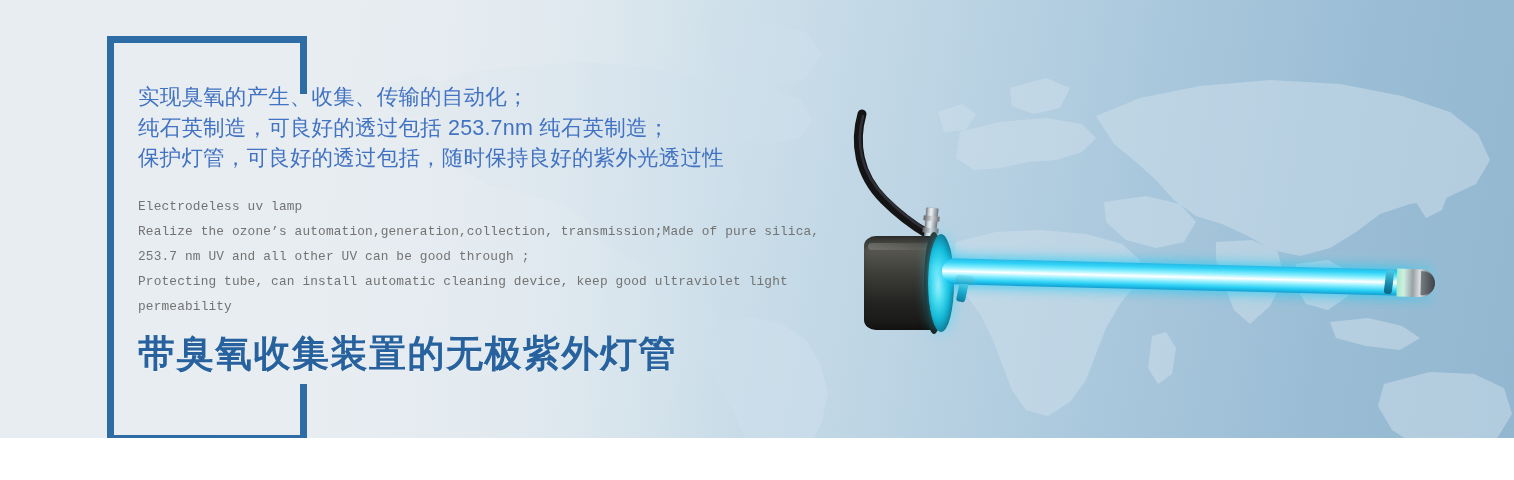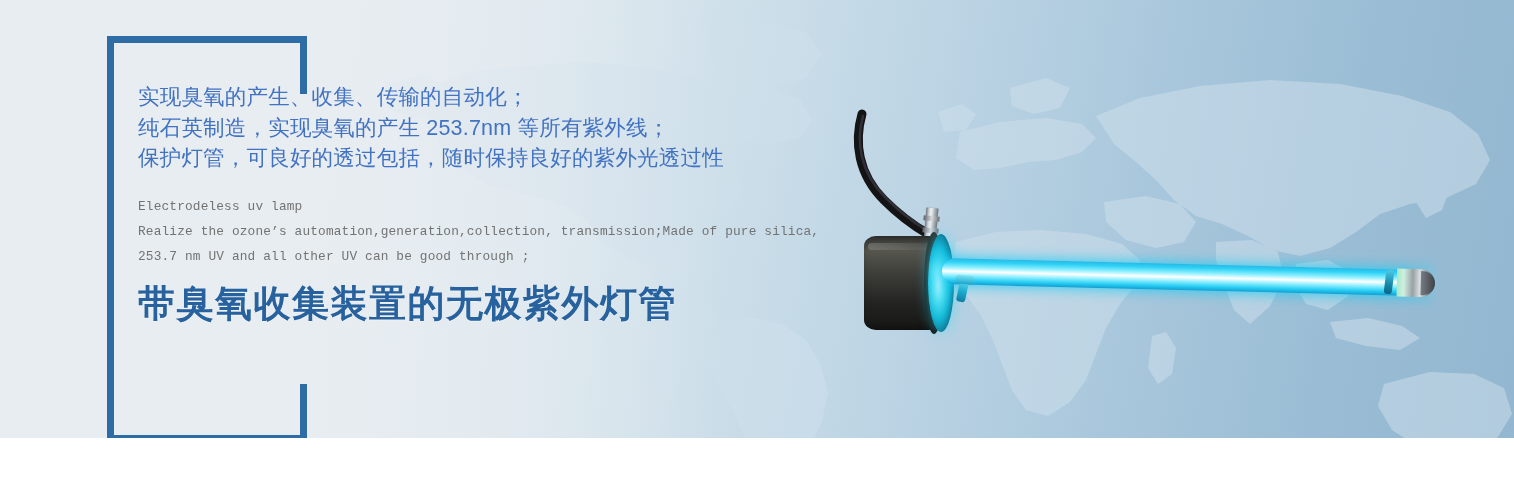--- a/index.html
+++ b/index.html
@@ -270,27 +270,28 @@
     <i class="f-top"></i>
     <i class="f-bottom"></i>
     <i class="f-tr"></i>
     <i class="f-br"></i>
   </div>
 
   <div class="content">
 
     <div class="cn-lines">
       <span class="ln">实现臭氧的产生、收集、传输的自动化；</span>
-      <span class="ln">纯石英制造，实现臭氧的产生 253.7nm 等所有紫外线；</span>
+      <span class="ln">纯石英制造，可良好的透过包括 253.7nm 纯石英制造；</span>
       <span class="ln">保护灯管，可良好的透过包括，随时保持良好的紫外光透过性</span>
     </div>
 
     <div class="en-block">
       <span class="ln">Electrodeless uv lamp</span>
       <span class="ln wrap">Realize the ozone’s automation,generation,collection, transmission;Made of pure silica, 253.7 nm UV and all other UV can be good through ;</span>
+      <span class="ln wrap">Protecting tube, can install automatic cleaning device, keep good ultraviolet light permeability</span>
     </div>
 
     <div class="headline">带臭氧收集装置的无极紫外灯管</div>
   </div>
 
   <div class="product">
 
     <svg class="cable" viewBox="0 0 160 140" aria-hidden="true">
       <path d="M26,6 C18,34 22,66 48,92 C64,108 78,118 92,126" stroke="#141414" stroke-width="9" fill="none" stroke-linecap="round"></path>
       <path d="M27,8 C20,34 24,64 49,89 C64,104 77,114 90,122" stroke="#3a3a46" stroke-width="2.6" fill="none" stroke-linecap="round" opacity=".75"></path>

